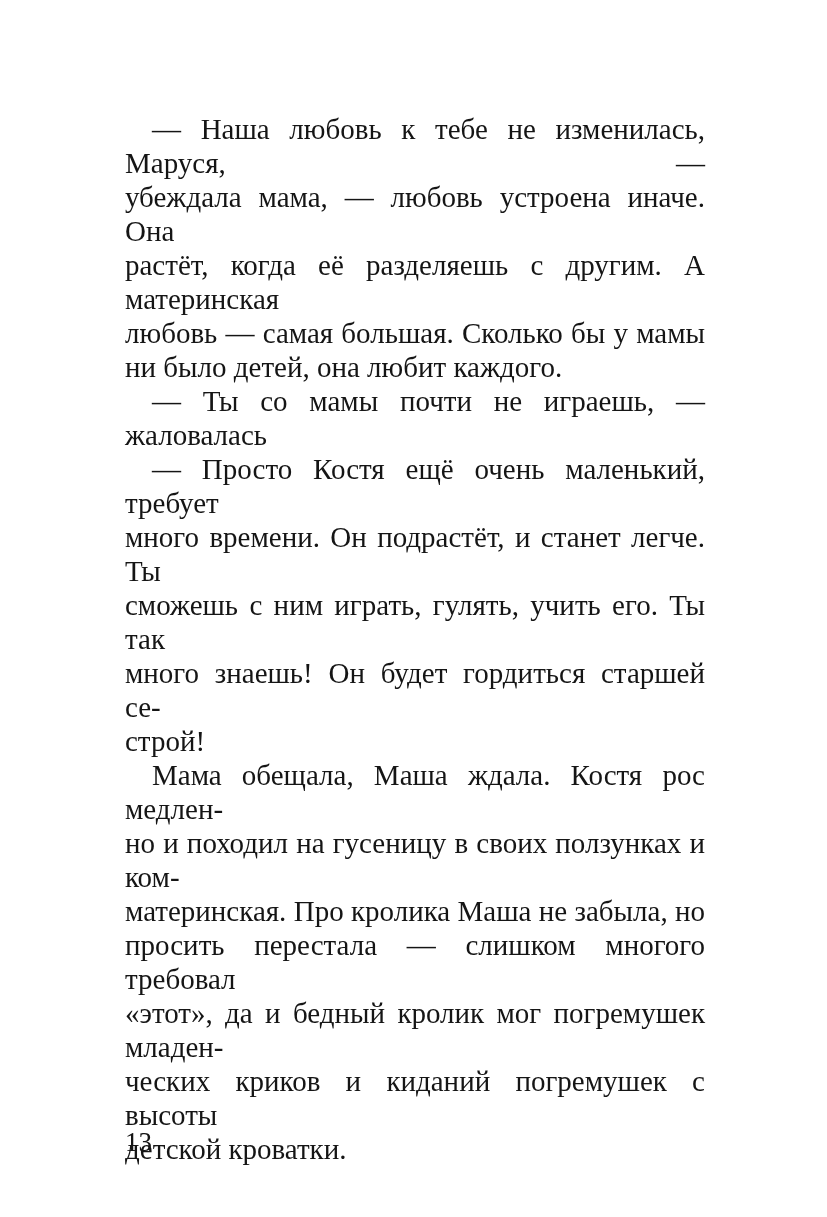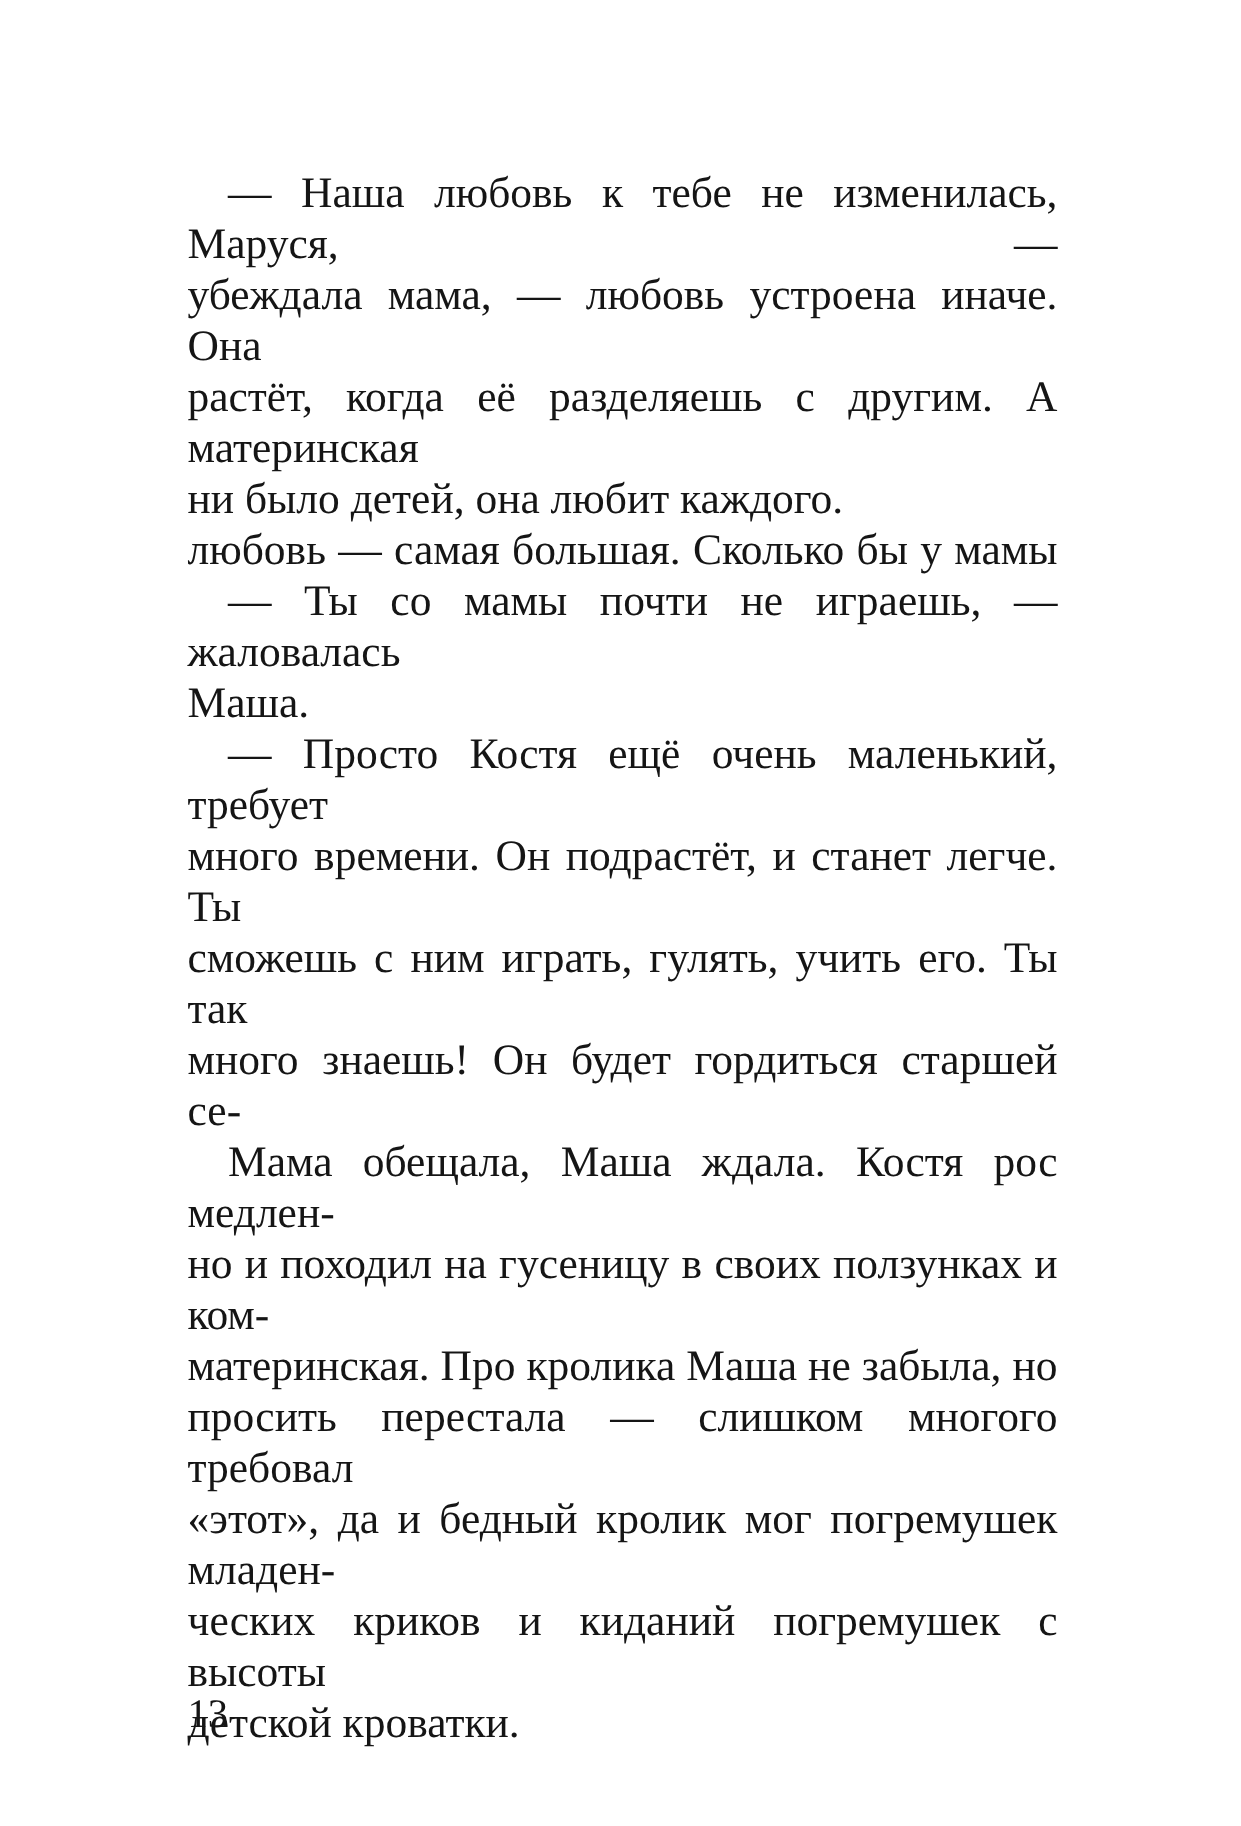--- a/index.html
+++ b/index.html
@@ -54,32 +54,32 @@
 </style>
 </head>
 <body>
 
 <div class="page">
   <div class="text-block">
       <div class="para">
         <div class="line first">— Наша любовь к тебе не изменилась, Маруся, —</div>
         <div class="line">убеждала мама, — любовь устроена иначе. Она</div>
         <div class="line">растёт, когда её разделяешь с другим. А материнская</div>
+        <div class="line">любовь — самая большая. Сколько бы у мамы</div>
         <div class="line lastline">ни было детей, она любит каждого.</div>
-        <div class="line">любовь — самая большая. Сколько бы у мамы</div>
       </div>
       <div class="para">
         <div class="line first">— Ты со мамы почти не играешь, — жаловалась</div>
-        <div class="line lastline">Маша.</div>
       </div>
       <div class="para">
         <div class="line first">— Просто Костя ещё очень маленький, требует</div>
         <div class="line">много времени. Он подрастёт, и станет легче. Ты</div>
         <div class="line">сможешь с ним играть, гулять, учить его. Ты так</div>
         <div class="line">много знаешь! Он будет гордиться старшей се-</div>
+        <div class="line lastline">строй!</div>
       </div>
       <div class="para">
         <div class="line first">Мама обещала, Маша ждала. Костя рос медлен-</div>
         <div class="line">но и походил на гусеницу в своих ползунках и ком-</div>
         <div class="line">материнская. Про кролика Маша не забыла, но</div>
         <div class="line">просить перестала — слишком многого требовал</div>
         <div class="line">«этот», да и бедный кролик мог погремушек младен-</div>
         <div class="line">ческих криков и киданий погремушек с высоты</div>
         <div class="line lastline">детской кроватки.</div>
       </div>

